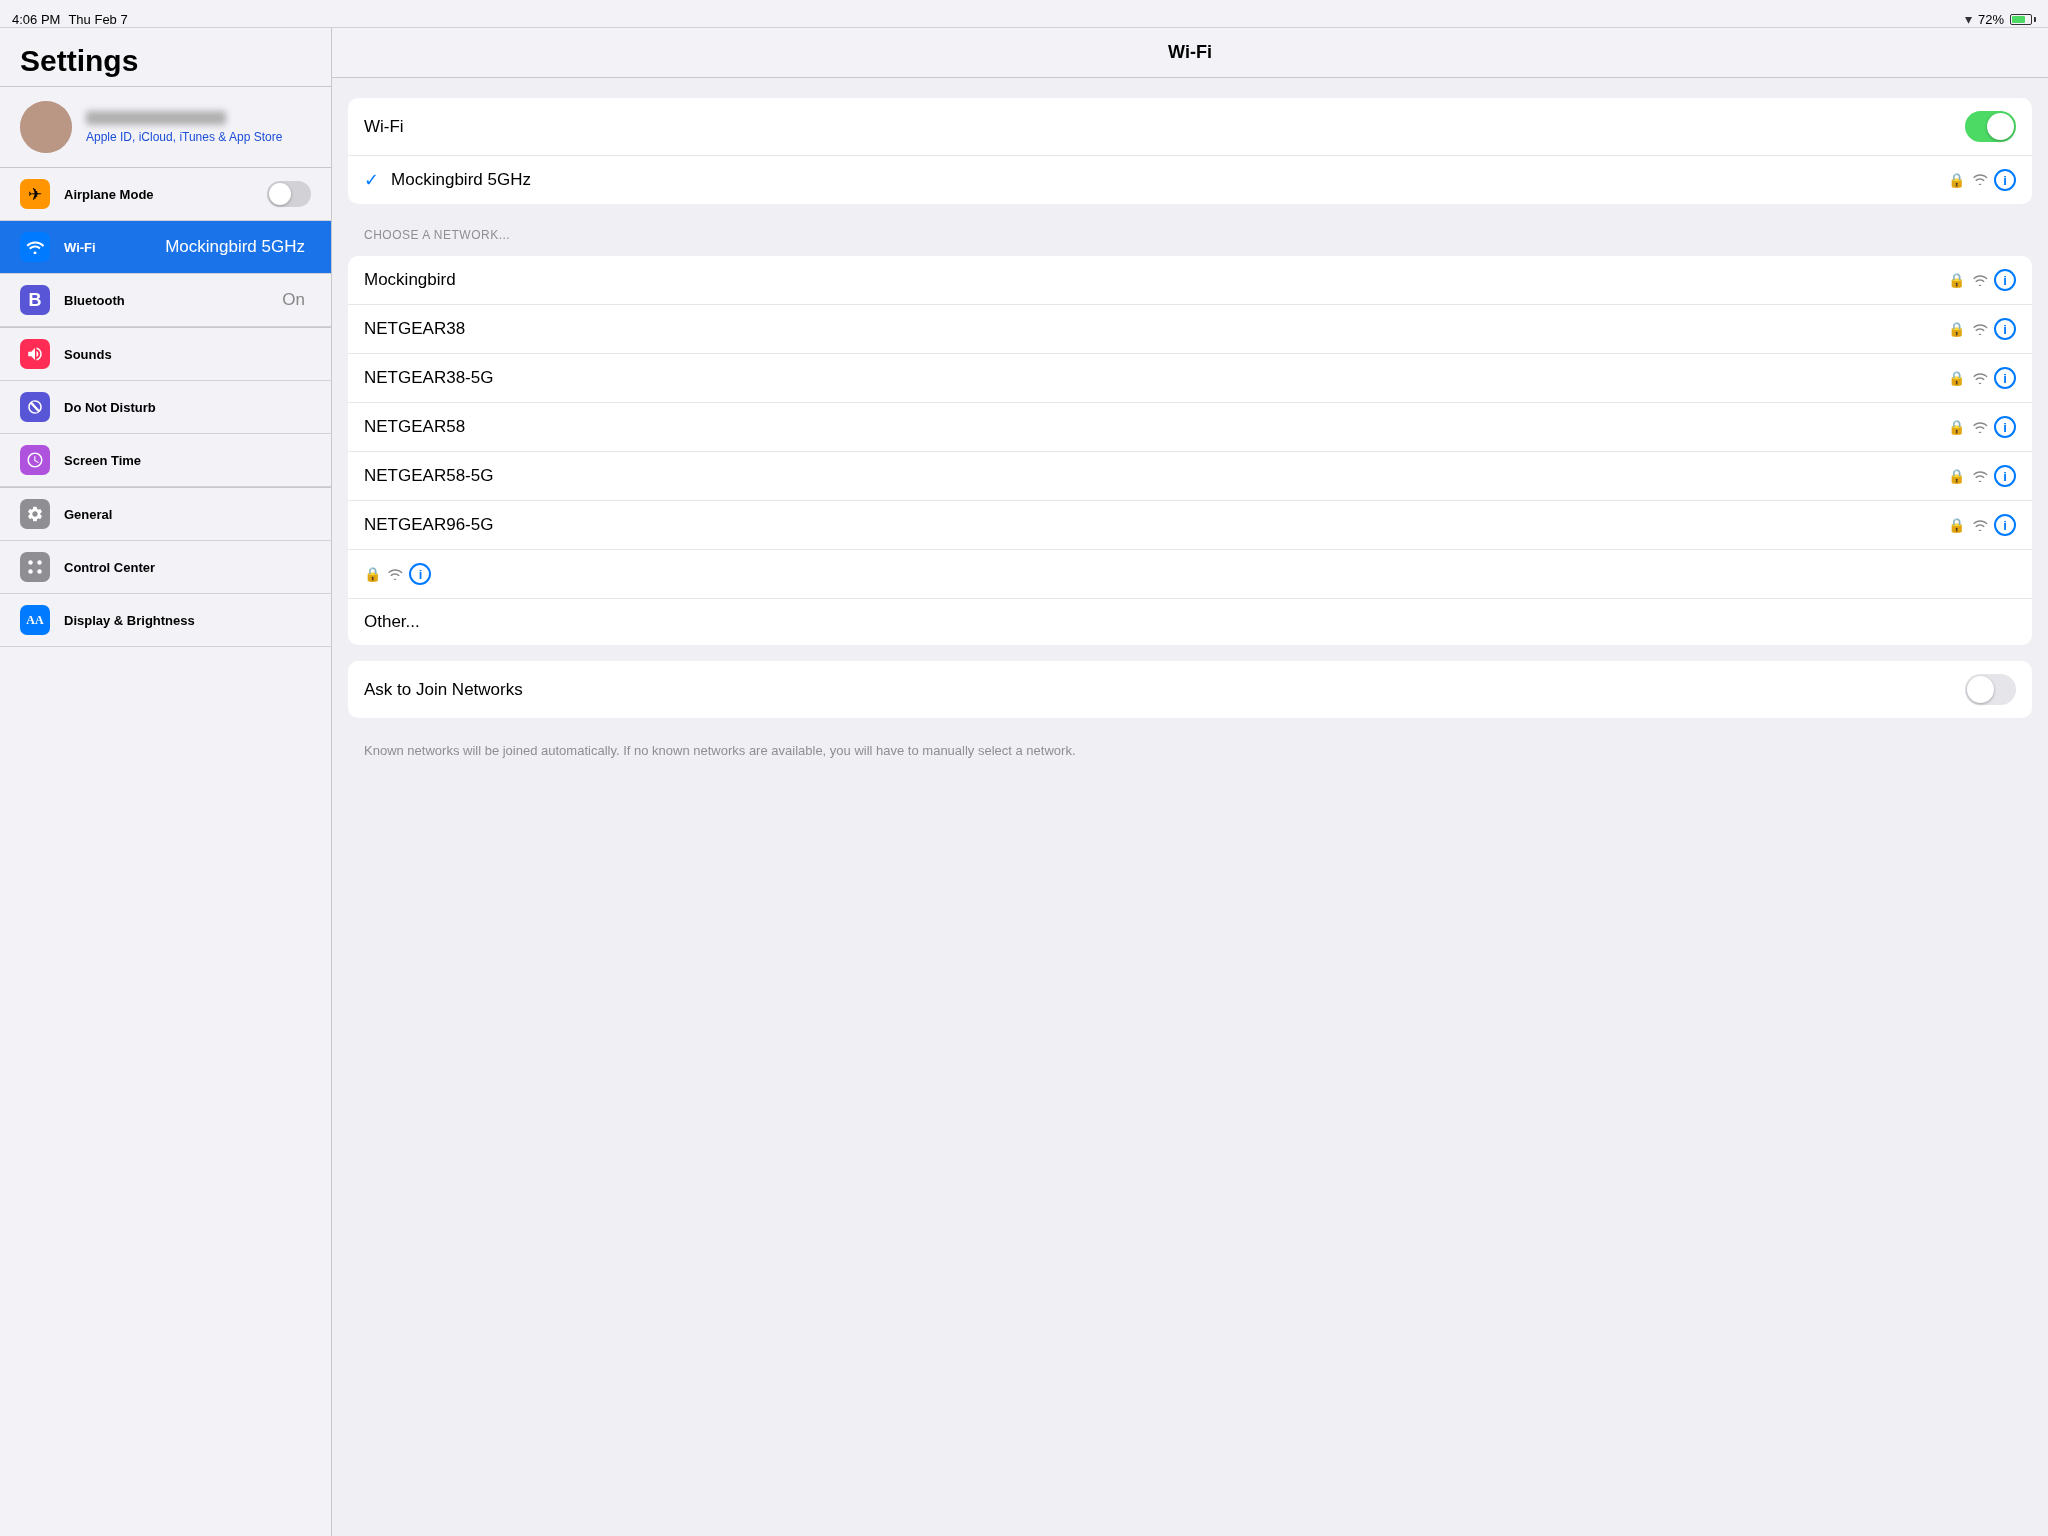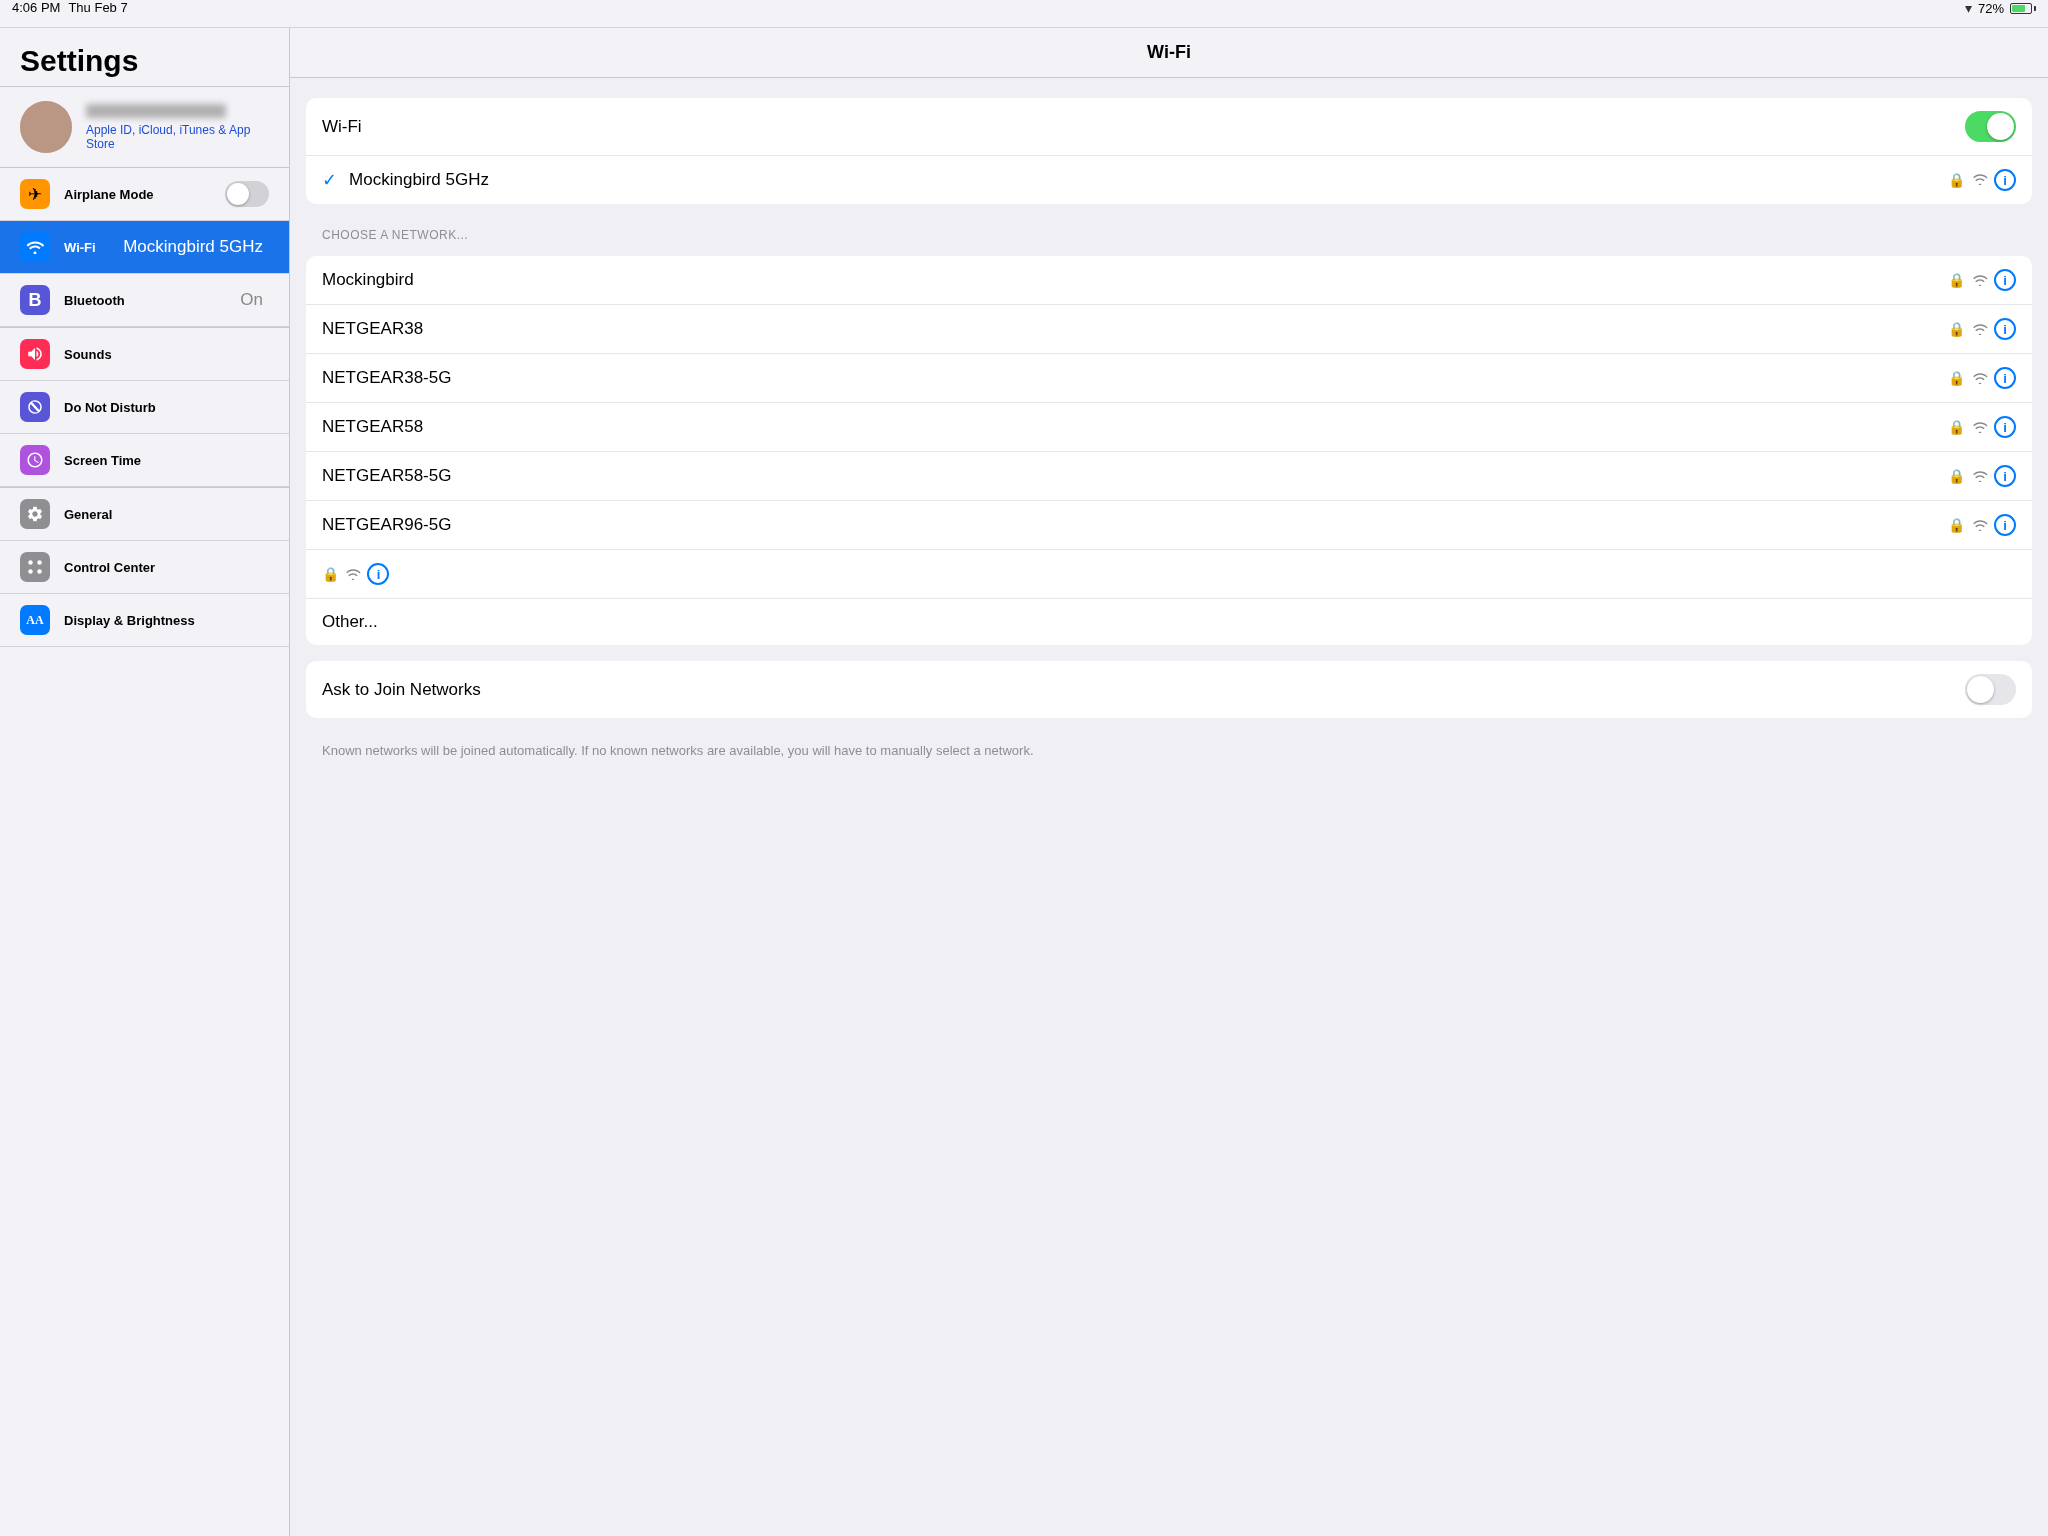--- a/index.html
+++ b/index.html
@@ -12,34 +12,34 @@
       font-size: 16px;
     }
 
     
     .status-bar {
       position: fixed;
       top: 0; left: 0; right: 0;
       height: 28px;
       background: #f2f2f7;
       display: flex;
-      align-items: flex-start;
+      align-items: flex-end;
       justify-content: space-between;
       padding: 0 12px;
       font-size: 13px;
       font-weight: 500;
       z-index: 100;
       border-bottom: 1px solid #d1d1d6;
     }
     .status-left { display: flex; gap: 8px; align-items: center; }
     .status-right { display: flex; gap: 6px; align-items: center; font-size: 13px; }
 
     
     .sidebar {
-      width: 290px;
+      width: 332px;
       background: #f2f2f7;
       border-right: 1px solid #c8c8cc;
       display: flex;
       flex-direction: column;
       padding-top: 28px;
       overflow-y: auto;
       flex-shrink: 0;
     }
     .sidebar-title {
       font-size: 30px;

